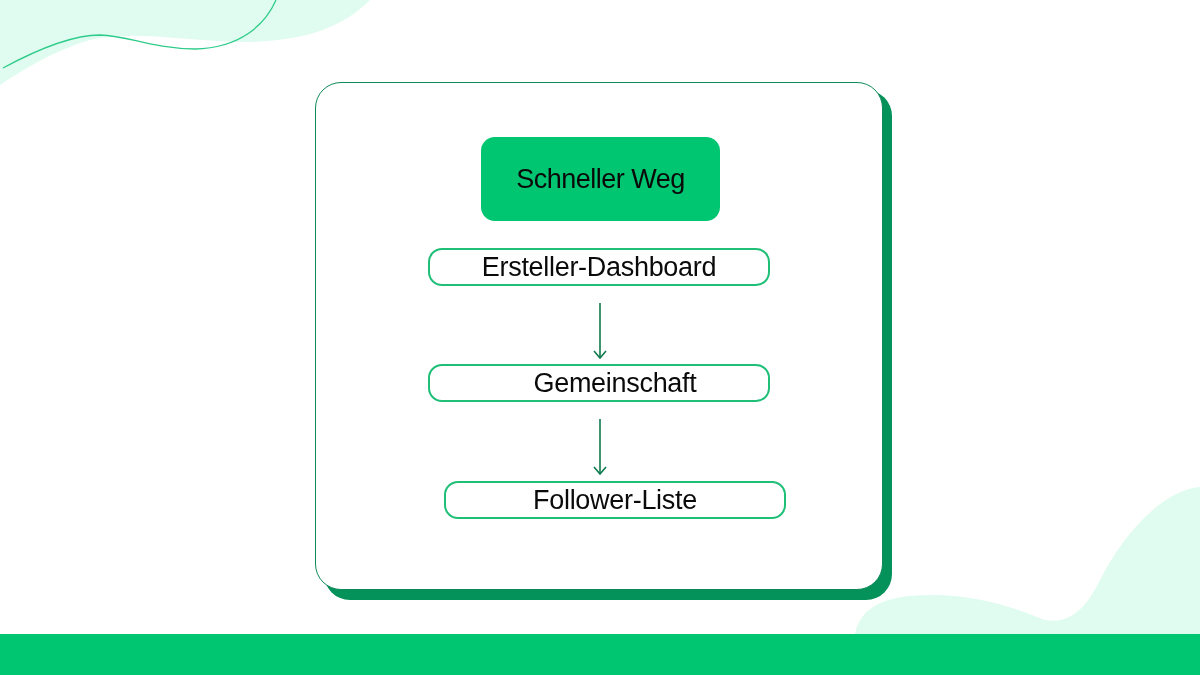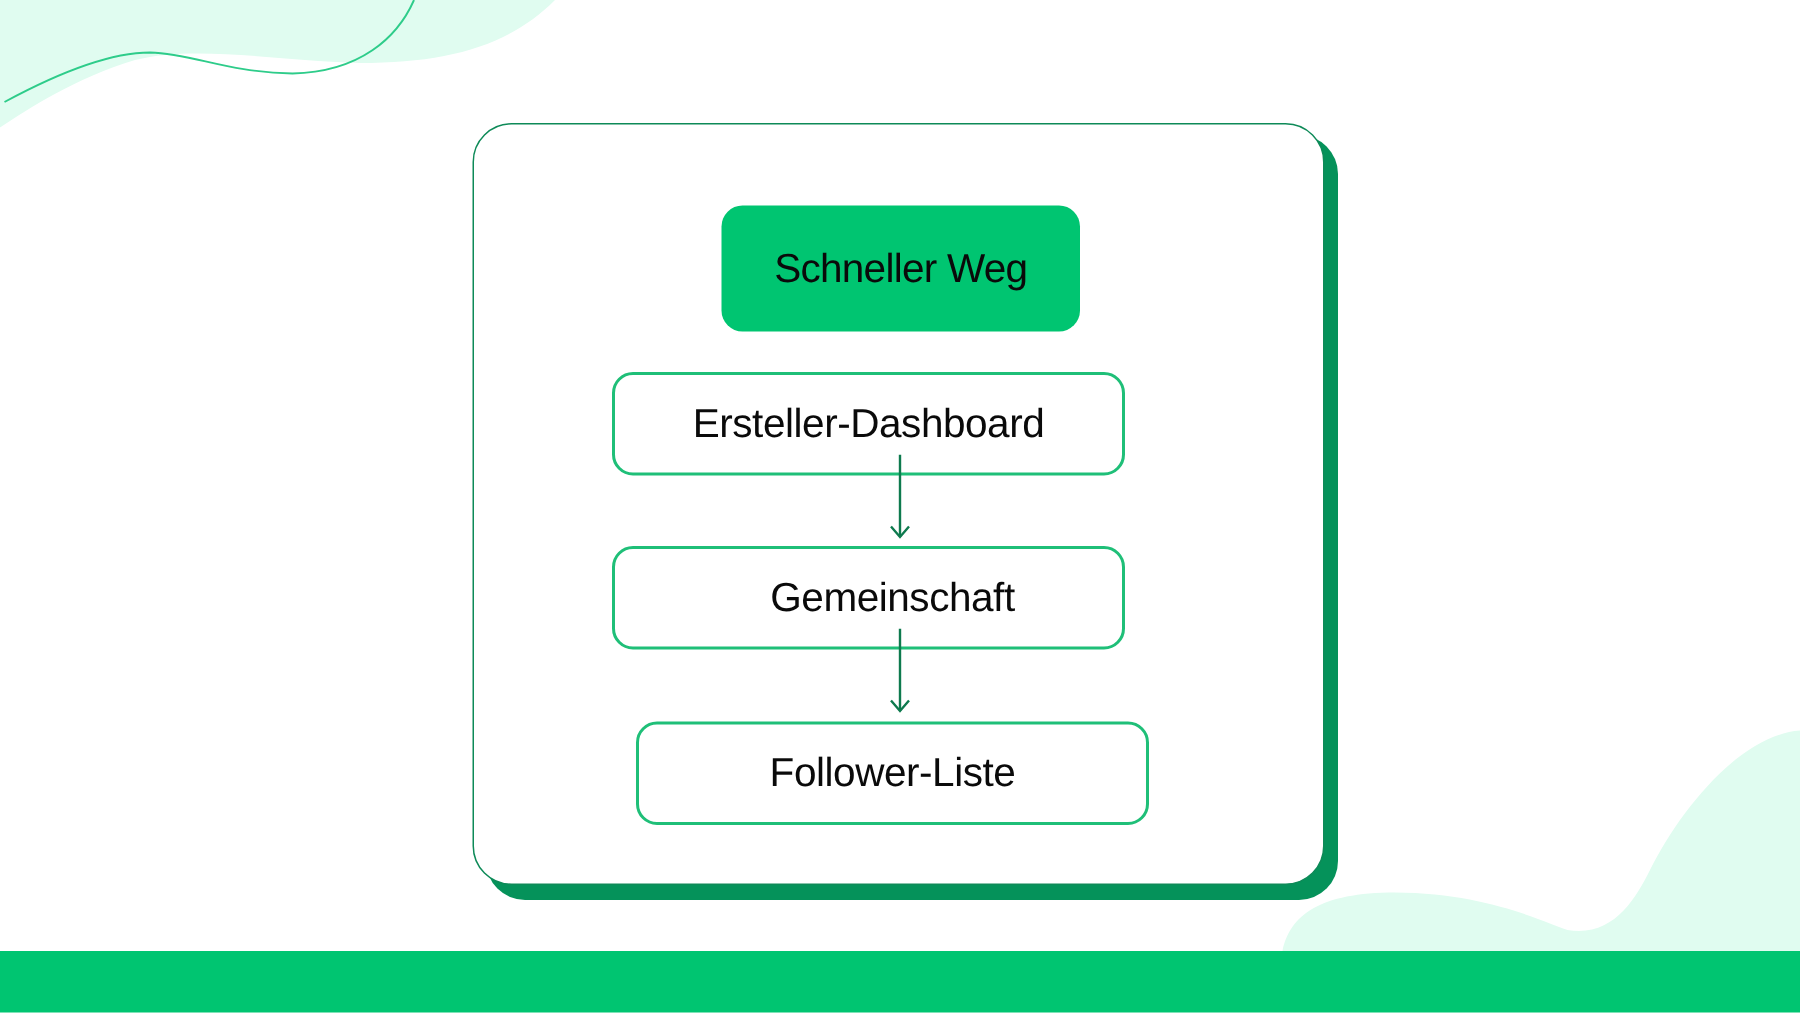--- a/index.html
+++ b/index.html
@@ -20,21 +20,21 @@
       background: #ffffff; border: 1.5px solid #0e8a58; border-radius: 26px;
       box-sizing: border-box;
     }
     .title-box {
       position: absolute; left: 481px; top: 137px; width: 239px; height: 84px;
       background: #00c571; border-radius: 14px;
       display: flex; align-items: center; justify-content: center;
       font-size: 27px; color: #0a0a0a; letter-spacing: -0.5px;
     }
     .step-box {
-      position: absolute; left: 408px; width: 342px; height: 69px;
+      position: absolute; left: 428px; width: 342px; height: 38px;
       border: 2px solid #1fbf78; border-radius: 14px; box-sizing: border-box;
       background: #fff;
       display: flex; align-items: center; justify-content: center;
       font-size: 27px; color: #0a0a0a; letter-spacing: -0.3px;
     }
     .arrow { position: absolute; left: 592px; width: 16px; }
   </style>
 </head>
 <body>
 

